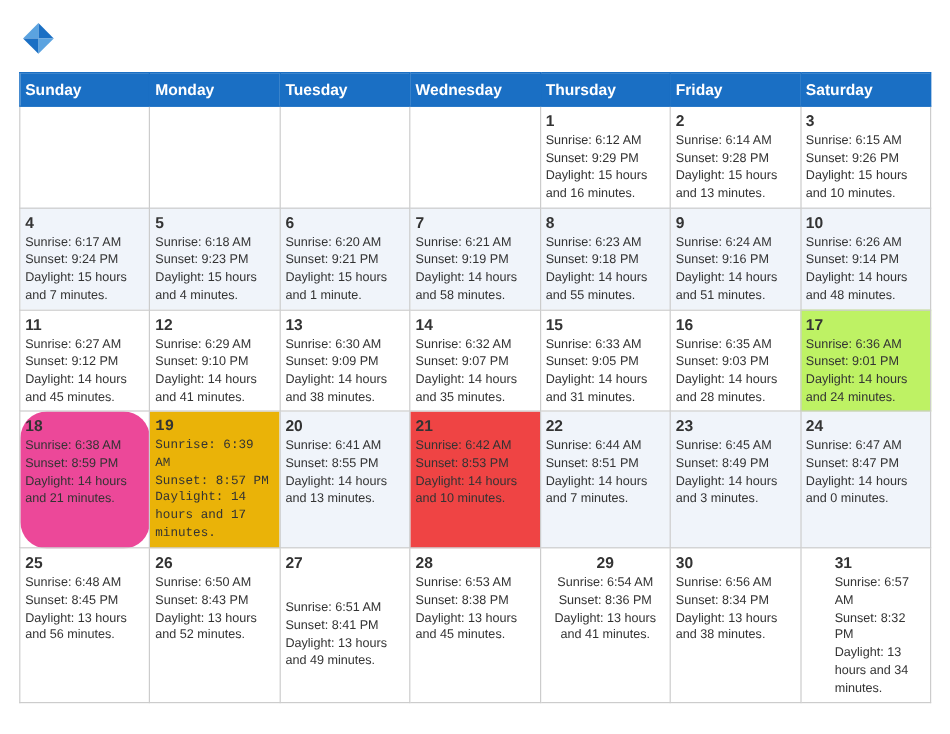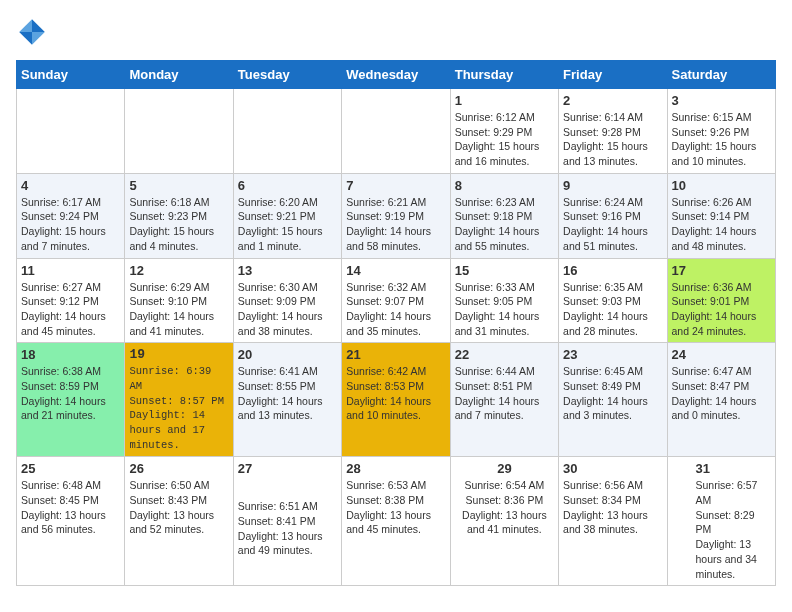--- a/index.html
+++ b/index.html
@@ -230,39 +230,39 @@
 Daylight: 14 hours and 28 minutes.</div>
         </td>
         <td style="background: #bef264;">
           <span class="day-number">17</span>
           <div class="day-info" style="white-space: pre-line;">Sunrise: 6:36 AM
 Sunset: 9:01 PM
 Daylight: 14 hours and 24 minutes.</div>
         </td>
       </tr>
       <tr>
-        <td style="background: #86efac;">
+        <td style="background: #ec4899; border-radius: 22px;">
           <span class="day-number">18</span>
           <div class="day-info" style="white-space: pre-line;">Sunrise: 6:38 AM
 Sunset: 8:59 PM
 Daylight: 14 hours and 21 minutes.</div>
         </td>
         <td style="background: #eab308; font-family: Liberation Mono, monospace;">
           <span class="day-number">19</span>
           <div class="day-info" style="white-space: pre-line;">Sunrise: 6:39 AM
 Sunset: 8:57 PM
 Daylight: 14 hours and 17 minutes.</div>
         </td>
         <td style="background: rgb(240, 244, 250);">
           <span class="day-number">20</span>
           <div class="day-info" style="white-space: pre-line;">Sunrise: 6:41 AM
 Sunset: 8:55 PM
 Daylight: 14 hours and 13 minutes.</div>
         </td>
-        <td style="background: #eab308;">
+        <td style="background: #ef4444;">
           <span class="day-number">21</span>
           <div class="day-info" style="white-space: pre-line;">Sunrise: 6:42 AM
 Sunset: 8:53 PM
 Daylight: 14 hours and 10 minutes.</div>
         </td>
         <td style="background: rgb(240, 244, 250);">
           <span class="day-number">22</span>
           <div class="day-info" style="white-space: pre-line;">Sunrise: 6:44 AM
 Sunset: 8:51 PM
 Daylight: 14 hours and 7 minutes.</div>
@@ -313,18 +313,18 @@
         </td>
         <td style="background: rgb(255, 255, 255);">
           <span class="day-number">30</span>
           <div class="day-info" style="white-space: pre-line;">Sunrise: 6:56 AM
 Sunset: 8:34 PM
 Daylight: 13 hours and 38 minutes.</div>
         </td>
         <td style="background: rgb(255, 255, 255); padding-left: 28px;">
           <span class="day-number">31</span>
           <div class="day-info" style="white-space: pre-line;">Sunrise: 6:57 AM
-Sunset: 8:29 PM
+Sunset: 8:32 PM
 Daylight: 13 hours and 34 minutes.</div>
         </td>
       </tr>
     </tbody>
 </table>
 
 </body></html>

